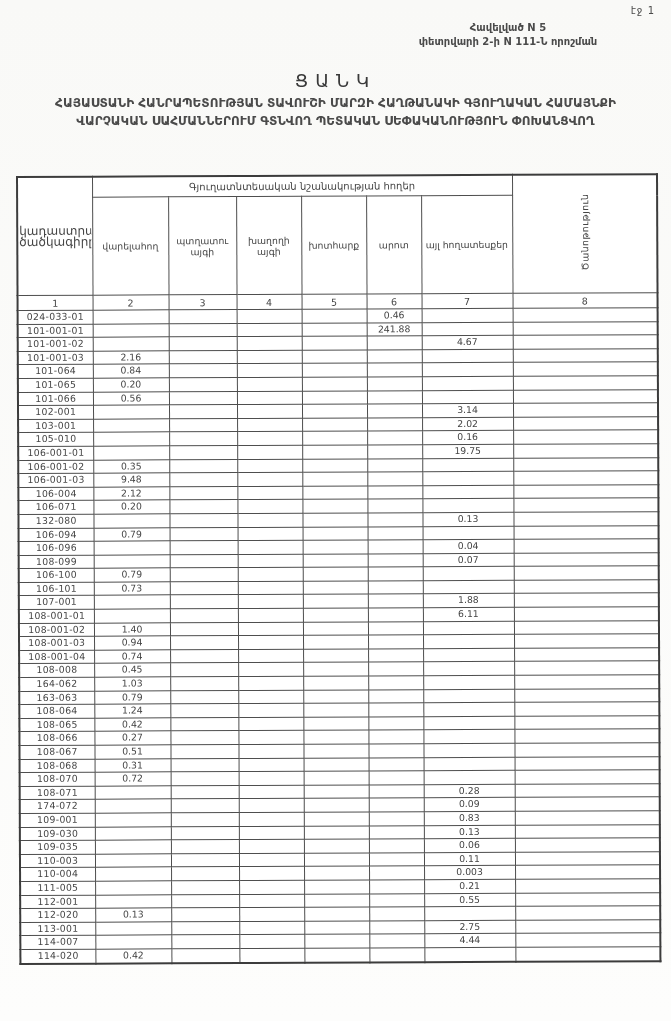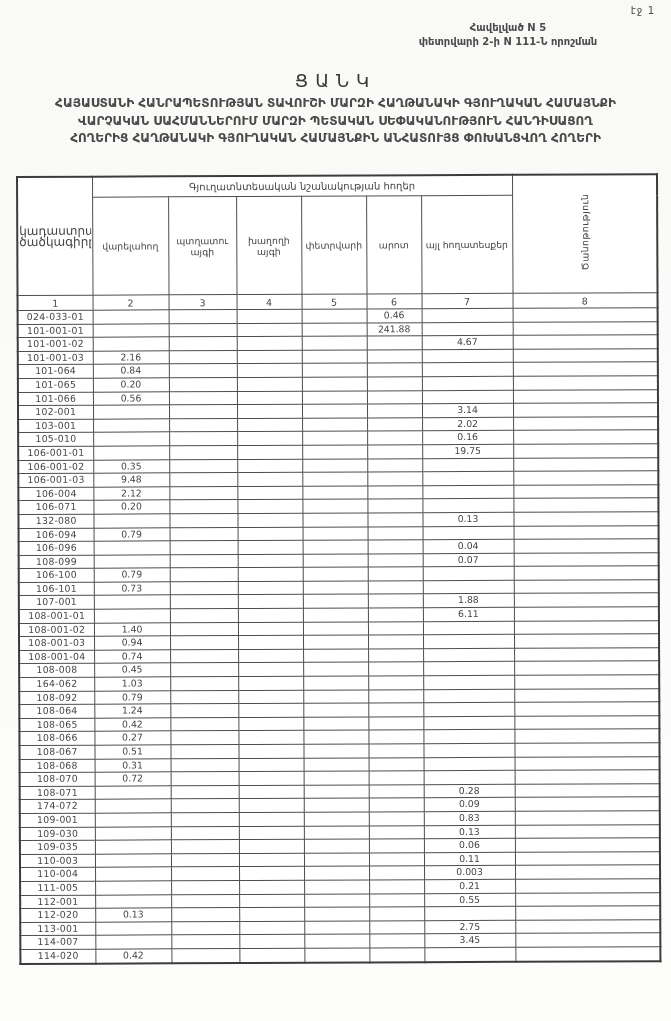--- a/index.html
+++ b/index.html
@@ -82,22 +82,21 @@
 
   <div class="appendix-block">
     <div>Հավելված N 5</div>
     <div>փետրվարի 2-ի N 111-Ն որոշման</div>
   </div>
 
   <div class="doc-title">ՑԱՆԿ</div>
 
   <div class="doc-subtitle">
     <div>ՀԱՅԱՍՏԱՆԻ ՀԱՆՐԱՊԵՏՈՒԹՅԱՆ ՏԱՎՈՒՇԻ ՄԱՐԶԻ ՀԱՂԹԱՆԱԿԻ ԳՅՈՒՂԱԿԱՆ ՀԱՄԱՅՆՔԻ</div>
-    <div>ՎԱՐՉԱԿԱՆ ՍԱՀՄԱՆՆԵՐՈՒՄ ՄԱՐԶԻ ՊԵՏԱԿԱՆ ՍԵՓԱԿԱՆՈՒԹՅՈՒՆ ՀԱՆԴԻՍԱՑՈՂ</div>
-    <div>ՀՈՂԵՐԻՑ ՀԱՂԹԱՆԱԿԻ ԳՅՈՒՂԱԿԱՆ ՀԱՄԱՅՆՔԻՆ ԱՆՀԱՏՈՒՅՑ ՓՈԽԱՆՑՎՈՂ ՀՈՂԵՐԻ</div>
+    <div>ՎԱՐՉԱԿԱՆ ՍԱՀՄԱՆՆԵՐՈՒՄ ԳՏՆՎՈՂ ՊԵՏԱԿԱՆ ՍԵՓԱԿԱՆՈՒԹՅՈՒՆ ՓՈԽԱՆՑՎՈՂ</div>
   </div>
 
   <div class="table-wrap">
     <table>
       <colgroup>
         <col style="width:75px">
         <col style="width:76px">
         <col style="width:68px">
         <col style="width:65px">
         <col style="width:65px">
@@ -108,21 +107,21 @@
       <thead>
         <tr>
           <th rowspan="2" class="code-header-cell">կադաստրային ծածկագիրը</th>
           <th colspan="6" class="group-header-cell">Գյուղատնտեսական նշանակության հողեր</th>
           <th rowspan="2" class="note-header-cell"><span class="vert">Ծանոթություն</span></th>
         </tr>
         <tr>
             <th class="sub">վարելահող</th>
             <th class="sub">պտղատու այգի</th>
             <th class="sub">խաղողի այգի</th>
-            <th class="sub">փետրվարի</th>
+            <th class="sub">խոտհարք</th>
             <th class="sub">արոտ</th>
             <th class="sub">այլ հողատեսքեր</th>
           </tr>
         <tr class="num-row">
             <td>1</td>
             <td>2</td>
             <td>3</td>
             <td>4</td>
             <td>5</td>
             <td>6</td>
@@ -405,21 +404,21 @@
             <td class="code-cell">164-062</td>
             <td>1.03</td>
             <td></td>
             <td></td>
             <td></td>
             <td></td>
             <td></td>
             <td></td>
           </tr>
           <tr>
-            <td class="code-cell">108-092</td>
+            <td class="code-cell">163-063</td>
             <td>0.79</td>
             <td></td>
             <td></td>
             <td></td>
             <td></td>
             <td></td>
             <td></td>
           </tr>
           <tr>
             <td class="code-cell">108-064</td>
@@ -591,21 +590,21 @@
             <td>2.75</td>
             <td></td>
           </tr>
           <tr>
             <td class="code-cell">114-007</td>
             <td></td>
             <td></td>
             <td></td>
             <td></td>
             <td></td>
-            <td>3.45</td>
+            <td>4.44</td>
             <td></td>
           </tr>
           <tr>
             <td class="code-cell">114-020</td>
             <td>0.42</td>
             <td></td>
             <td></td>
             <td></td>
             <td></td>
             <td></td>

